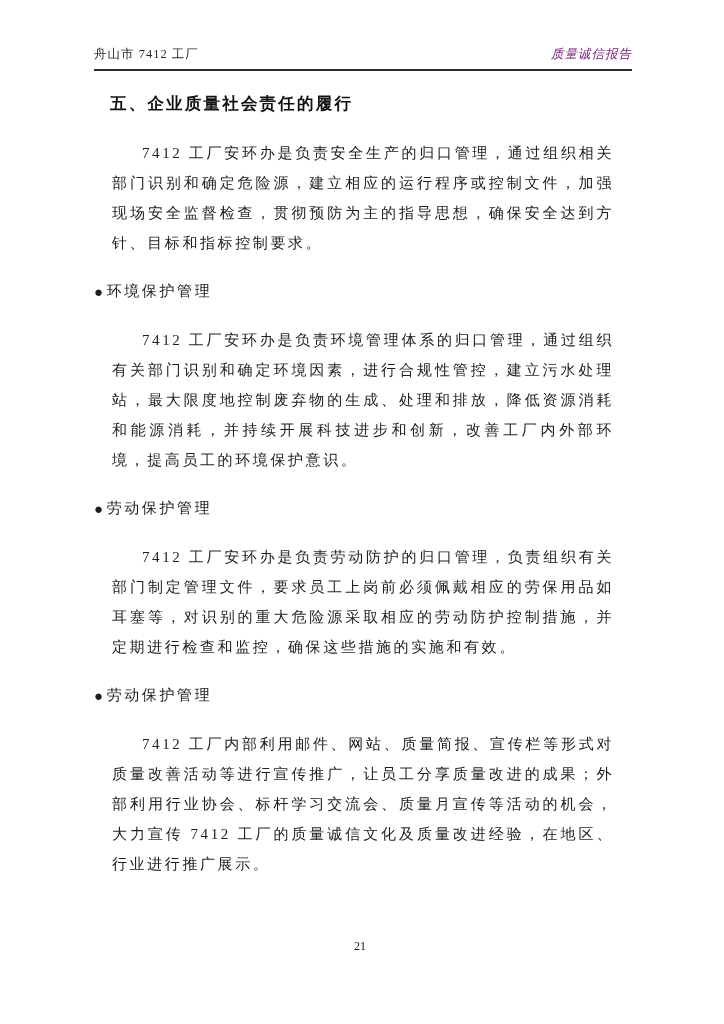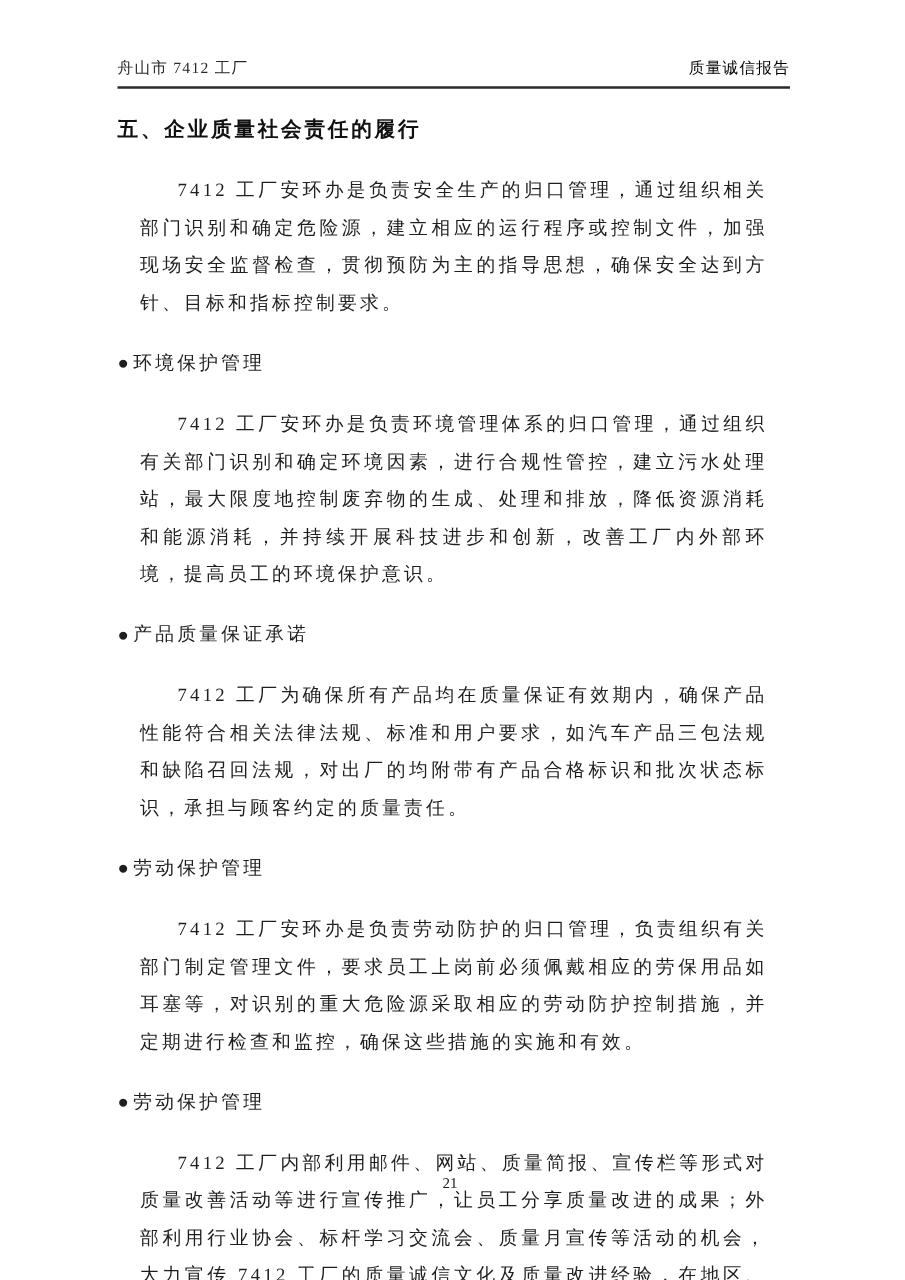--- a/index.html
+++ b/index.html
@@ -26,37 +26,38 @@
     padding-bottom: 6px;
   }
   .header-left {
     font-size: 12.5px;
     letter-spacing: 1px;
     color: #2a2a2a;
   }
   .header-right {
     font-size: 12.5px;
     letter-spacing: 1px;
-    color: #000000;
+    color: #701a75;
+    font-style: italic;
   }
   .content {
     margin-top: 17px;
   }
   .lead {
     font-size: 15px;
     line-height: 30px;
     letter-spacing: 2.6px;
     margin: 0;
   }
   .doc-heading {
     font-size: 16.5px;
     font-weight: bold;
     line-height: 32px;
     letter-spacing: 2.2px;
-    margin: 0;
+    margin: 16px;
     color: #111;
   }
   .section-title-line {
     font-size: 15px;
     line-height: 31px;
     letter-spacing: 2.6px;
     white-space: nowrap;
   }
   .bullet {
     display: inline-block;
@@ -100,26 +101,20 @@
       <p class="para">7412 工厂安环办是负责安全生产的归口管理，通过组织相关部门识别和确定危险源，建立相应的运行程序或控制文件，加强现场安全监督检查，贯彻预防为主的指导思想，确保安全达到方针、目标和指标控制要求。</p>
     </div>
 
     <div>
       <div class="section-title-line">
         <span class="bullet">●</span><span>环境保护管理</span>
       </div>
       <p class="para">7412 工厂安环办是负责环境管理体系的归口管理，通过组织有关部门识别和确定环境因素，进行合规性管控，建立污水处理站，最大限度地控制废弃物的生成、处理和排放，降低资源消耗和能源消耗，并持续开展科技进步和创新，改善工厂内外部环境，提高员工的环境保护意识。</p>
     </div>
 
-    <div>
-      <div class="section-title-line">
-        <span class="bullet">●</span><span>产品质量保证承诺</span>
-      </div>
-      <p class="para">7412 工厂为确保所有产品均在质量保证有效期内，确保产品性能符合相关法律法规、标准和用户要求，如汽车产品三包法规和缺陷召回法规，对出厂的均附带有产品合格标识和批次状态标识，承担与顾客约定的质量责任。</p>
-    </div>
 
     <div>
       <div class="section-title-line">
         <span class="bullet">●</span><span>劳动保护管理</span>
       </div>
       <p class="para">7412 工厂安环办是负责劳动防护的归口管理，负责组织有关部门制定管理文件，要求员工上岗前必须佩戴相应的劳保用品如耳塞等，对识别的重大危险源采取相应的劳动防护控制措施，并定期进行检查和监控，确保这些措施的实施和有效。</p>
     </div>
 
     <div>
       <div class="section-title-line">

